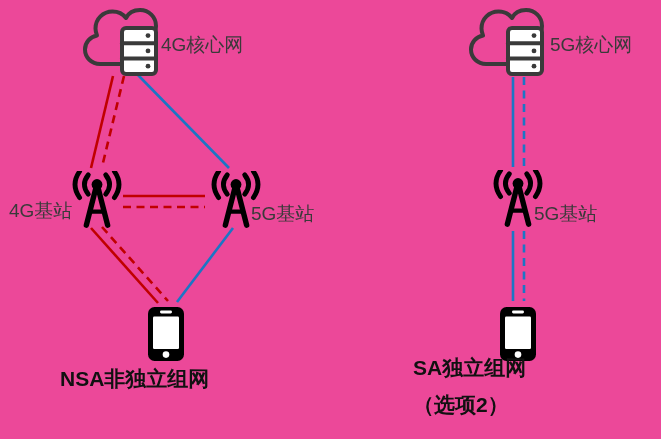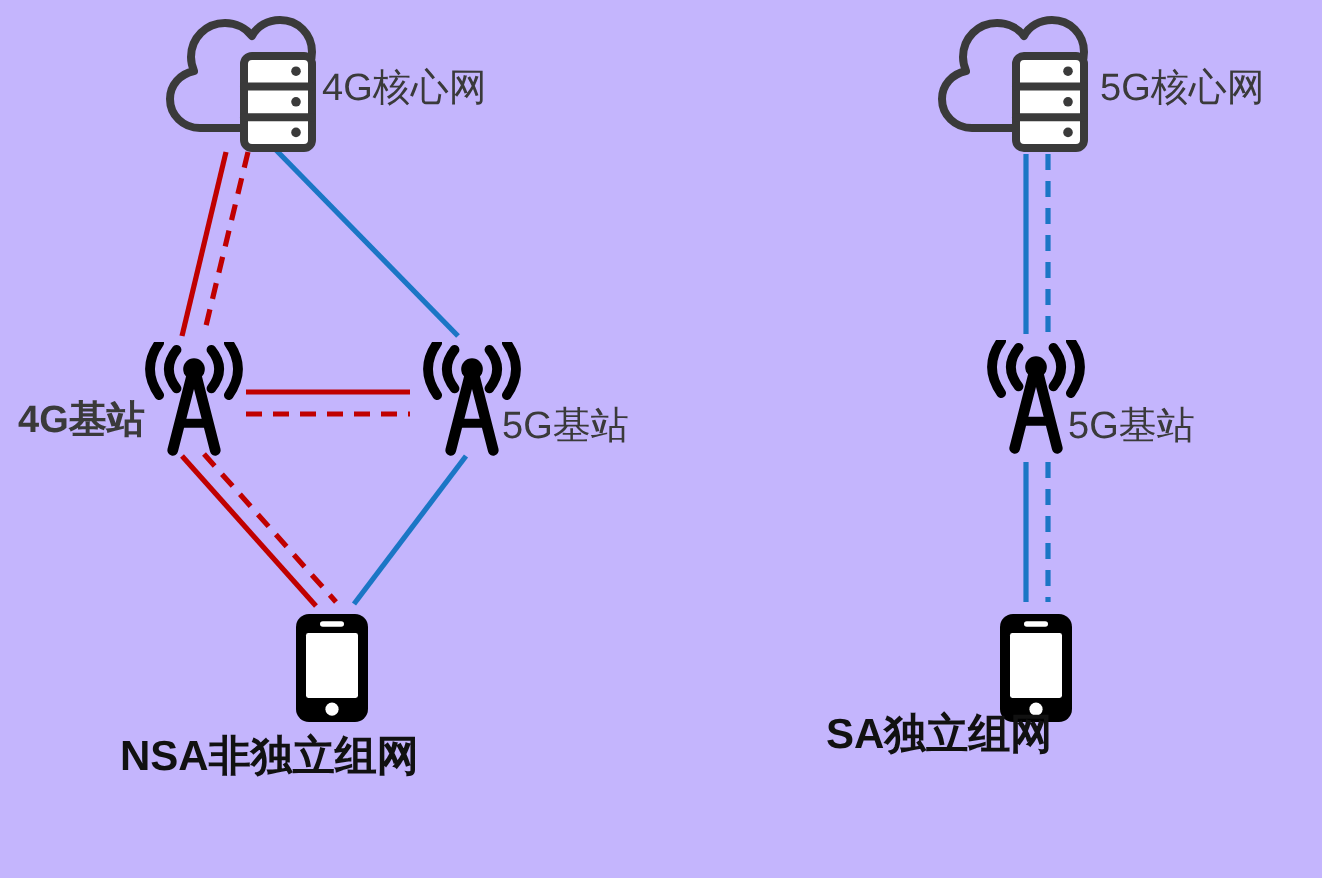--- a/index.html
+++ b/index.html
@@ -1,19 +1,19 @@
 <!DOCTYPE html>
 <html style="--red: #C00000; --blue: #1B76C5; --icon: #3A3A3A; --label: #3A3A3A; --caption: #111111;"><head>
 <meta charset="utf-8">
 <style>
   html,body{margin:0;padding:0;background:#ffffff;}
   .canvas{
     position:relative;
     width:661px;height:439px;
-    background:#c4b5fd;
+    background:#ec4899;
     font-family:"Liberation Sans","DejaVu Sans",sans-serif;
     overflow:hidden;
   }
   svg.diagram{position:absolute;left:0;top:0;}
   
   .ln{fill:none;stroke-width:2.6px;}
   .ln-red{stroke:var(--red,#C00000);}
   .ln-blue{stroke:var(--blue,#1B76C5);}
   .dash{stroke-dasharray:8 5.5;}
   
@@ -98,21 +98,22 @@
     <use href="#antenna" x="66" y="171" width="62" height="58"></use>
     <use href="#antenna" x="205" y="171" width="62" height="58"></use>
     <use href="#phone" x="148" y="307" width="36" height="54"></use>
 
     <use href="#cloud-server" x="468" y="6" width="76" height="70"></use>
     <use href="#antenna" x="487" y="170" width="62" height="58"></use>
     <use href="#phone" x="500" y="307" width="36" height="54"></use>
   </svg>
 
   <div class="lbl" style="left:161px;top:34px;">4G核心网</div>
-  <div class="lbl" style="left:9px;top:200px;font-weight:bold;">4G基站</div>
+  <div class="lbl" style="left:9px;top:200px;">4G基站</div>
   <div class="lbl" style="left:251px;top:203px;">5G基站</div>
   <div class="caption" style="left:60px;top:366px;">NSA非独立组网</div>
 
   <div class="lbl" style="left:550px;top:34px;">5G核心网</div>
   <div class="lbl" style="left:534px;top:203px;">5G基站</div>
   <div class="caption" style="left:413px;top:355px;">SA独立组网</div>
+  <div class="caption" style="left:413px;top:392px;">（选项2）</div>
 
 </div>
 
 </body></html>

